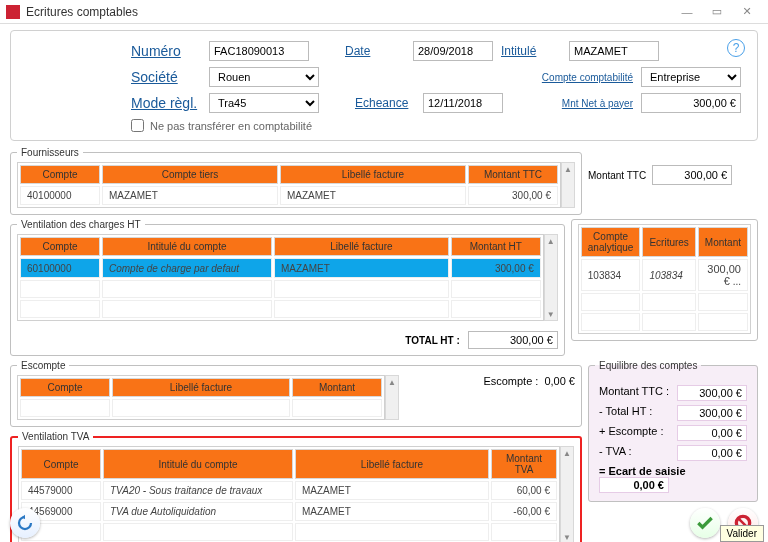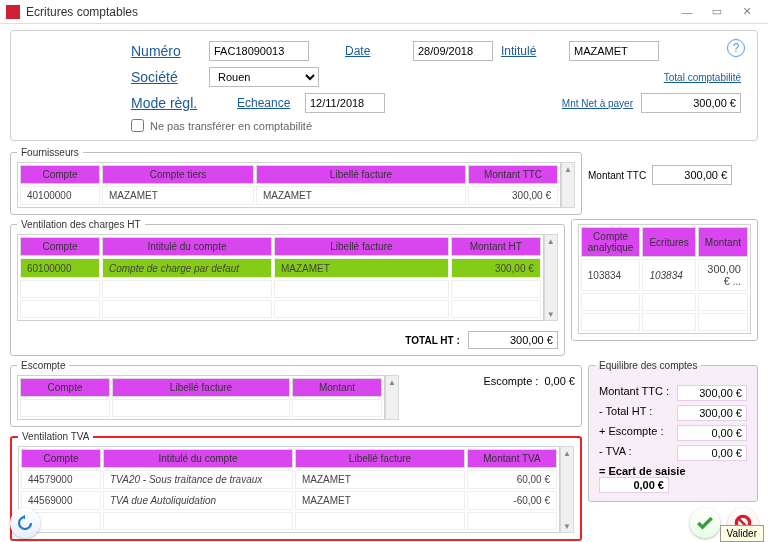--- a/index.html
+++ b/index.html
@@ -16,24 +16,24 @@
 .form-row .lbl3 { color: #1a5a9a; text-decoration: underline; width: 110px; font-size: 10px; text-align: right; }
 .inp { border: 1px solid #bbb; padding: 2px 4px; height: 20px; background: #fff; }
 .sel { border: 1px solid #bbb; padding: 2px 4px; height: 20px; background: #fff; }
 .amount { text-align: right; }
 .help-icon { position: absolute; right: 12px; top: 8px; width: 18px; height: 18px; border-radius: 50%; border: 1px solid #4aa0e8; color: #4aa0e8; display: flex; align-items: center; justify-content: center; font-size: 12px; }
 .chk-row { display: flex; align-items: center; gap: 6px; margin-top: 4px; }
 .chk-row input { width: 13px; height: 13px; }
 fieldset { border: 1px solid #c0c0c0; border-radius: 3px; margin-bottom: 4px; padding: 4px 6px 6px 6px; }
 legend { color: #333; font-size: 10px; padding: 0 4px; }
 .grid { border: 1px solid #d0d0d0; width: 100%; }
-.grid th { background: #d946ef; border: 1px solid #d8d8d8; padding: 3px 6px; font-weight: normal; color: #333; font-size: 10px; text-align: center; margin-left: 38px; }
+.grid th { background: #f97316; border: 1px solid #d8d8d8; padding: 3px 6px; font-weight: normal; color: #333; font-size: 10px; text-align: center; margin-left: 38px; }
 .grid td { border: 1px solid #eee; padding: 3px 6px; height: 18px; font-size: 10px; color: #444; }
 .grid td.num { text-align: right; }
-.grid tr.sel td { background: #84cc16; }
+.grid tr.sel td { background: #0ea5e9; }
 .row-flex { display: flex; gap: 6px; align-items: flex-start; }
 .right-box { width: 170px; }
 .total-row { display: flex; justify-content: flex-end; align-items: center; gap: 8px; margin-top: 10px; }
 .total-row .tlbl { font-weight: bold; font-size: 10px; }
 .total-row .tval { border: 1px solid #bbb; width: 90px; padding: 2px 4px; text-align: right; height: 18px; background: #fff; }
 .highlight { border: 2px solid #e22 !important; }
 .equil { background: #f7eef7; }
 .equil .erow { display: flex; justify-content: space-between; padding: 2px 4px; font-size: 10px; }
 .equil .erow .ev { border: 1px solid #e6cce6; width: 70px; text-align: right; padding: 1px 4px; background: #fff; }
 .equil .erow.bold { font-weight: bold; flex-direction: column; }
@@ -71,24 +71,26 @@
     <span style="width:20px"></span>
     <span class="lbl2">Date</span>
     <input class="inp" style="width: 80px;" value="28/09/2018">
     <span class="lbl2">Intitulé</span>
     <input class="inp" style="width: 90px;" value="MAZAMET">
   </div>
   <div class="form-row">
     <span class="lbl">Société</span>
     <select class="sel" style="width:110px"><option>Rouen</option></select>
     <span style="flex:1"></span>
-    <span class="lbl3">Total comptabilité</span>
+    <span class="lbl3">Compte comptabilité</span>
+    <select class="sel" style="width:100px"><option>Entreprise</option></select>
   </div>
   <div class="form-row">
     <span class="lbl">Mode règl.</span>
+    <select class="sel" style="width:110px"><option>Tra45</option></select>
     <span style="width:20px"></span>
     <span class="lbl2">Echeance</span>
     <input class="inp" style="width: 80px;" value="12/11/2018">
     <span style="flex:1"></span>
     <span class="lbl3">Mnt Net à payer</span>
     <input class="inp amount" style="width: 100px;" value="300,00 €">
   </div>
   <div class="chk-row">
     <input type="checkbox" style="">
     <span style="color:#666">Ne pas transférer en comptabilité</span>
@@ -96,21 +98,21 @@
 </div>
 
 <div class="row-flex">
   <fieldset style="flex:1">
     <legend>Fournisseurs</legend>
     <div class="grid-wrap">
     <table class="grid">
       <tbody>
               <tr>
         <th style="width:80px">Compte</th>
-        <th style="width:152px">Compte tiers</th>
+        <th style="width:176px">Compte tiers</th>
         <th>Libellé facture</th>
         <th style="width:90px">Montant TTC</th>
       </tr>
       <tr>
         <td>40100000</td>
         <td>MAZAMET</td>
         <td>MAZAMET</td>
         <td class="num">300,00 €</td>
       </tr>
     </tbody>
@@ -230,21 +232,21 @@
 
     <fieldset class="highlight">
       <legend>Ventilation TVA</legend>
       <div class="grid-wrap">
       <table class="grid">
         <tbody>
                 <tr>
           <th style="width:80px">Compte</th>
           <th style="width:190px">Intitulé du compte</th>
           <th>Libellé facture</th>
-          <th style="width:90px">Montant TVA</th>
+          <th style="width:66px">Montant TVA</th>
         </tr>
         <tr>
           <td>44579000</td>
                   <td class="italic">TVA20 - Sous traitance de travaux</td>
                   <td>MAZAMET</td>
                   <td class="num">60,00 €</td>
         </tr>
         <tr>
           <td>44569000</td>
                   <td class="italic">TVA due Autoliquidation</td>

